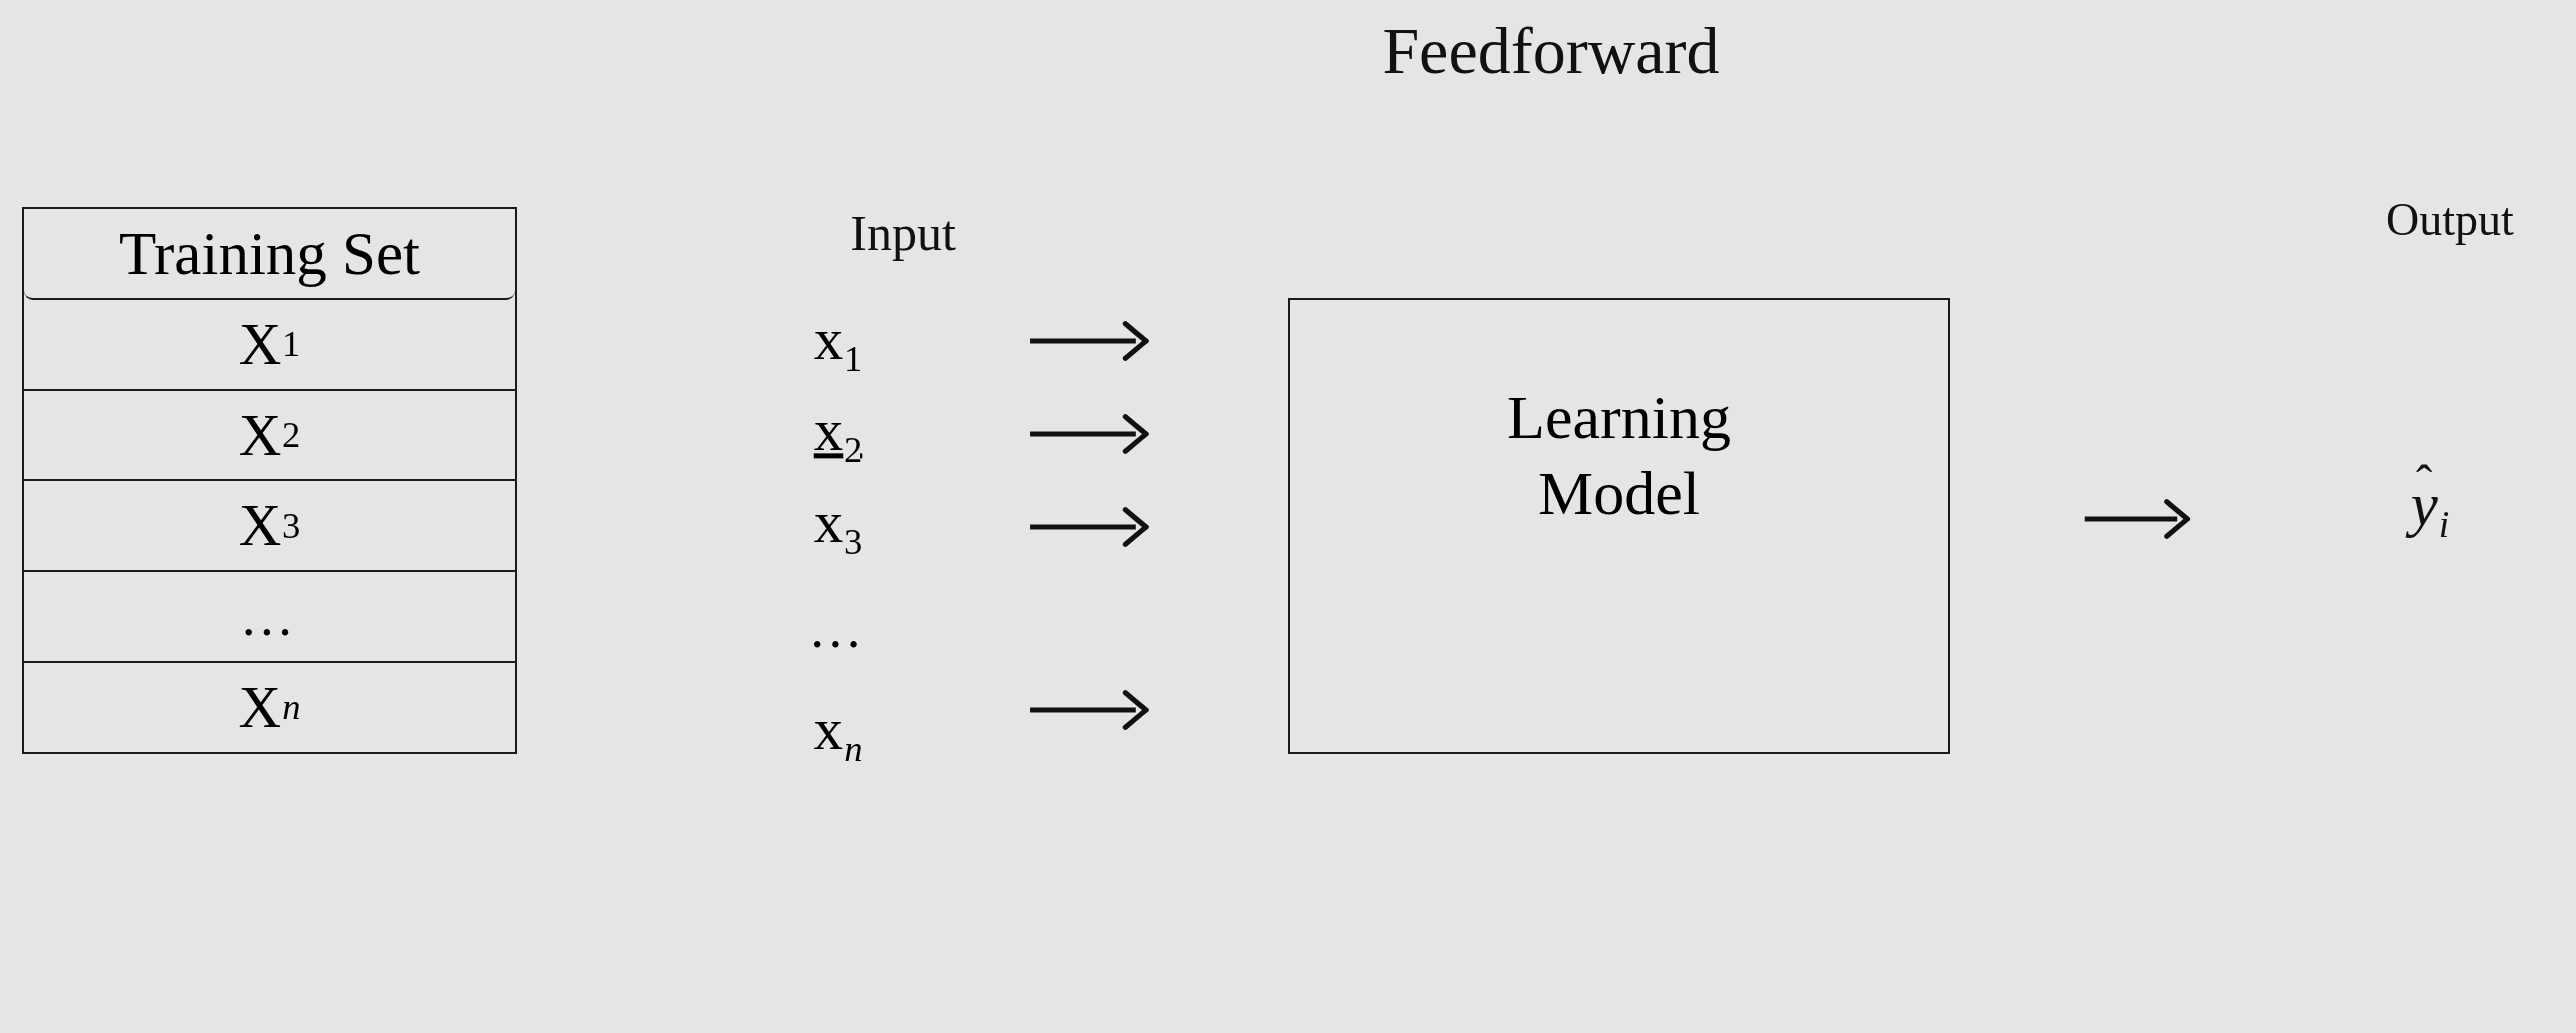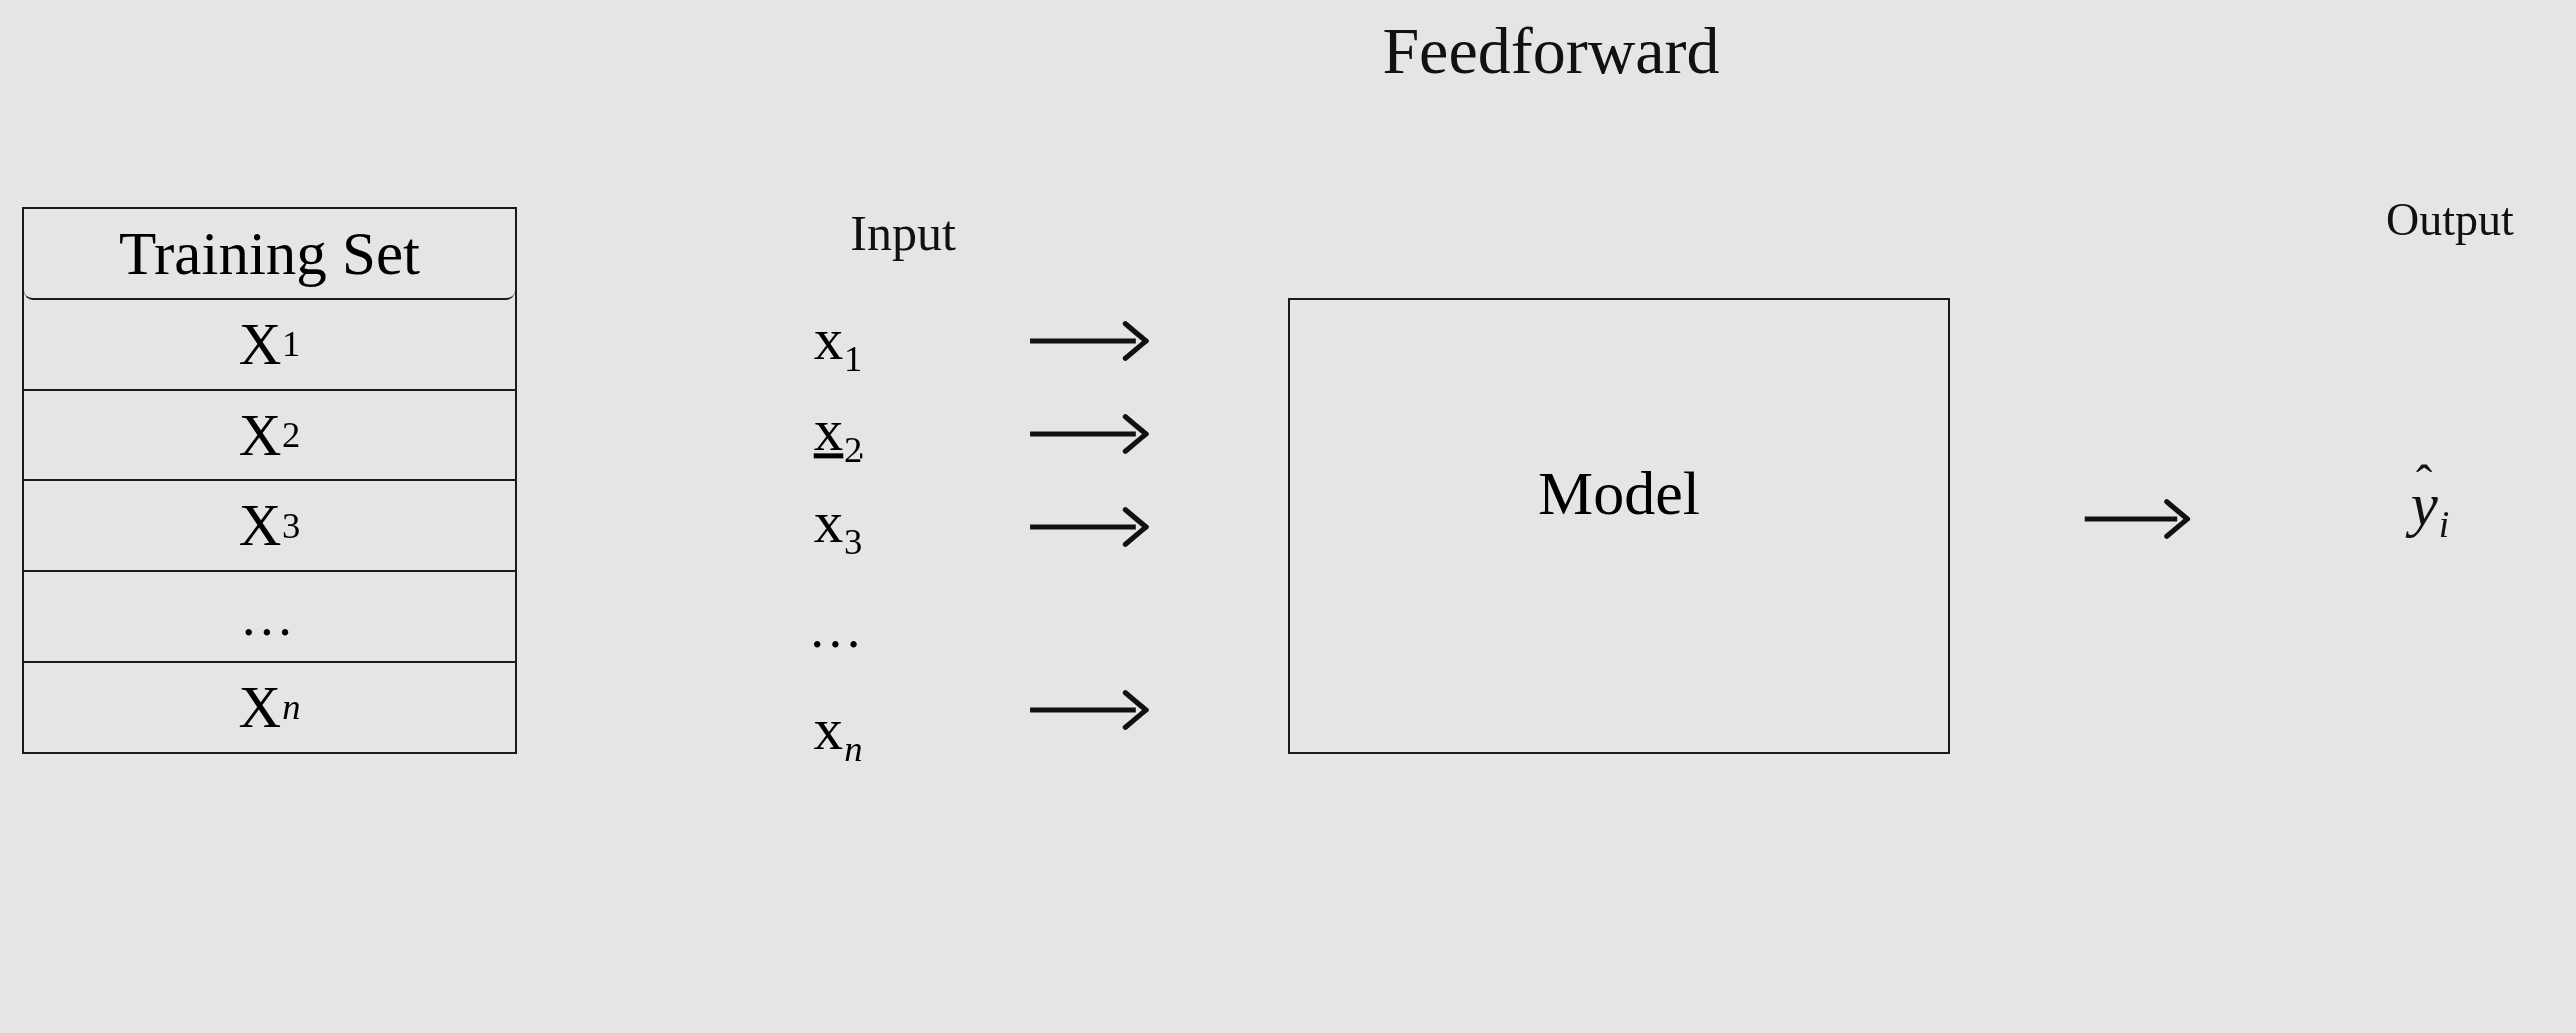--- a/index.html
+++ b/index.html
@@ -245,21 +245,21 @@
   </div>
   <div class="arrow" id="arrow-in-4">
     <svg width="122" height="52" viewBox="0 0 140 60" aria-hidden="true">
       <line x1="2" y1="30" x2="124" y2="30" stroke="#111111" stroke-width="6"></line>
       <path d="M112 10 Q 132 27 136 30 Q 132 33 112 50" fill="none" stroke="#111111" stroke-width="6" stroke-linecap="round" stroke-linejoin="round"></path>
     </svg>
   </div>
 
   <div id="learning-model-box">
     <div id="learning-model-label">
-      <br>
+      <span>Learning</span><br>
       <span>Model</span>
     </div>
   </div>
 
   <div class="arrow" id="arrow-out">
     <svg width="108" height="52" viewBox="0 0 125 60" aria-hidden="true">
       <line x1="2" y1="30" x2="109" y2="30" stroke="#111111" stroke-width="6"></line>
       <path d="M97 10 Q 117 27 121 30 Q 117 33 97 50" fill="none" stroke="#111111" stroke-width="6" stroke-linecap="round" stroke-linejoin="round"></path>
     </svg>
   </div>

